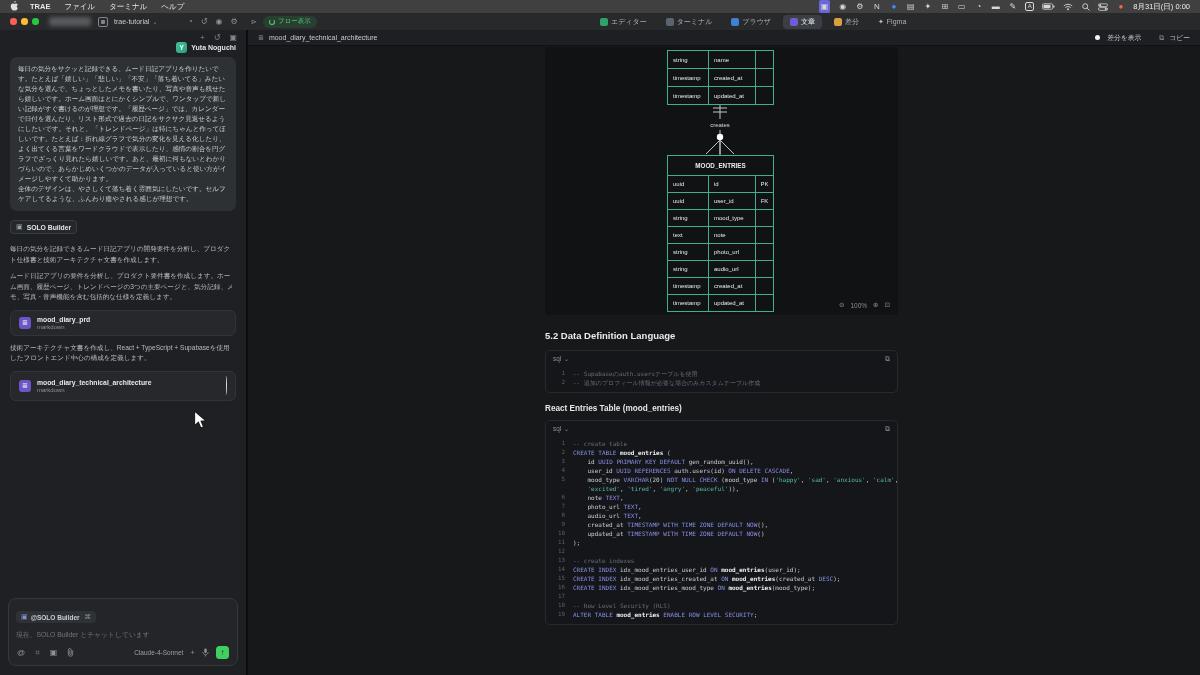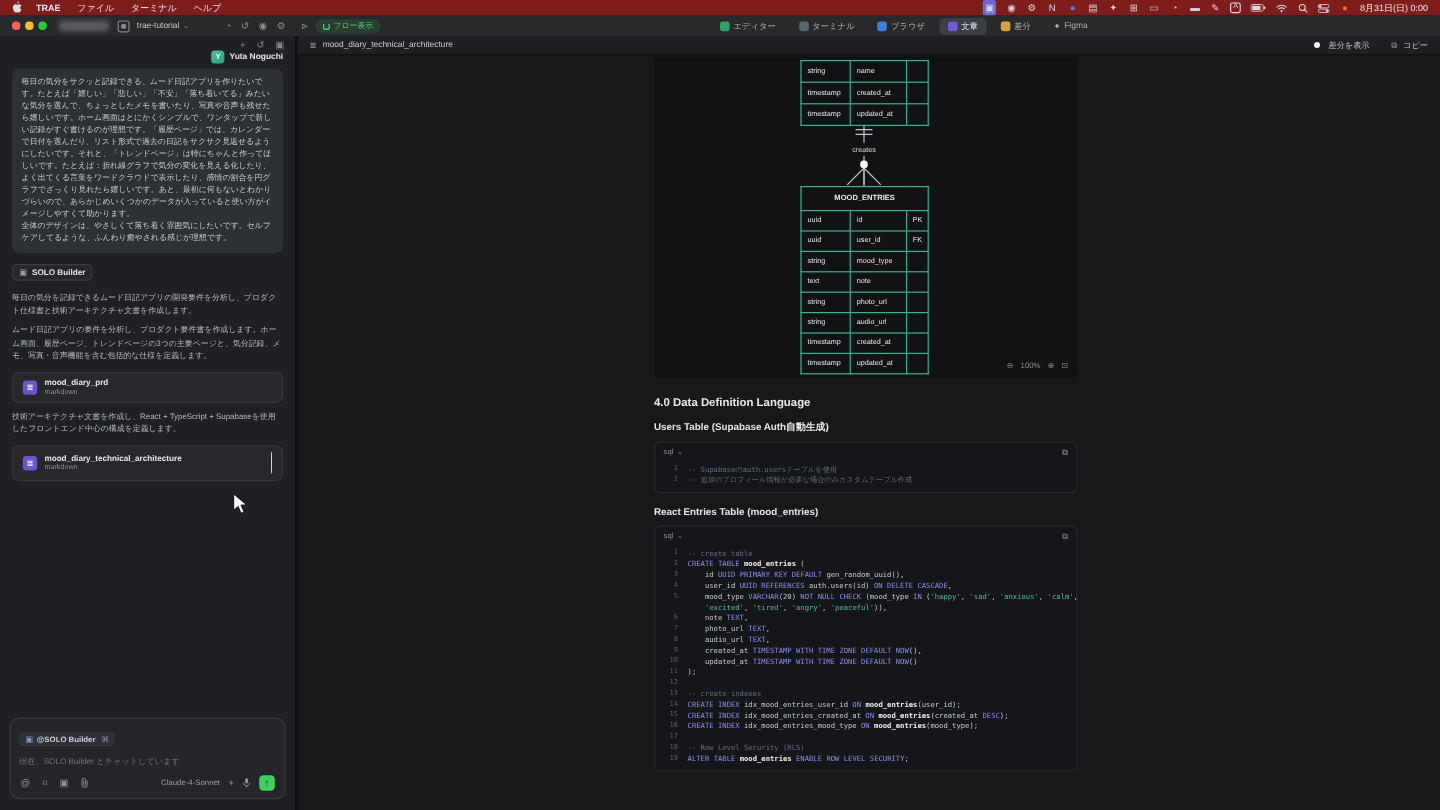--- a/index.html
+++ b/index.html
@@ -4,21 +4,21 @@
 <style>
   * { box-sizing: border-box; margin: 0; padding: 0; }
   html,body { width:1200px; height:675px; overflow:hidden; }
   body {
     background:#0d0e0f;
     font-family:"Liberation Sans","DejaVu Sans",sans-serif;
     color:#d5d8dc;
     position:relative;
   }
   
-  #menubar { position:absolute; top:0; left:0; right:0; height:13px; background:#7f1d1d;
+  #menubar { position:absolute; top:0; left:0; right:0; height:13px; background:#404040;
     display:flex; align-items:center; padding:0 10px; font-size:7.5px; color:#e6e6e8; }
   .apple-wrap { display:flex; align-items:center; margin-right:4px; }
   .mb-item { padding:0 7px; }
   .mb-bold { font-weight:bold; }
   .mb-right { margin-left:auto; display:flex; align-items:center; gap:8px; }
   #status-icons { display:flex; align-items:center; gap:8px; }
   .st-icon { font-size:8px; line-height:13px; color:#d8d8da; text-align:center; min-width:9px; display:flex; align-items:center; justify-content:center; }
   .st-icon.active { background:#6a68d8; border-radius:2px; padding:0 2px; }
   .st-icon.boxed { border:1px solid #d8d8da; border-radius:2px; font-size:6px; width:9px; height:9px; }
   .mb-clock { font-size:7.5px; color:#f0f0f2; white-space:nowrap; }
@@ -414,22 +414,21 @@
           </tbody>
       </table>
       <div class="zoom-ctrls">
         <span>⊖</span>
         <span>100%</span>
         <span>⊕</span>
         <span>⊡</span>
       </div>
     </div>
 
-    <div class="doc-h3">4.0 Data Definition Language</div>
-    <div class="doc-h4">Users Table (Supabase Auth自動生成)</div>
+    <div class="doc-h3">5.2 Data Definition Language</div>
 
     <div class="code-block">
       <div class="code-head">
         <span>sql</span>
         <span class="caret">⌄</span>
         <span class="code-copy">⧉</span>
       </div>
       <div class="code-body" id="code-users-body">
           <div class="code-line"><span class="ln">1</span><span class="lc"><span class="c">-- Supabaseのauth.usersテーブルを使用</span></span></div>
           <div class="code-line"><span class="ln">2</span><span class="lc"><span class="c">-- 追加のプロフィール情報が必要な場合のみカスタムテーブル作成</span></span></div>

